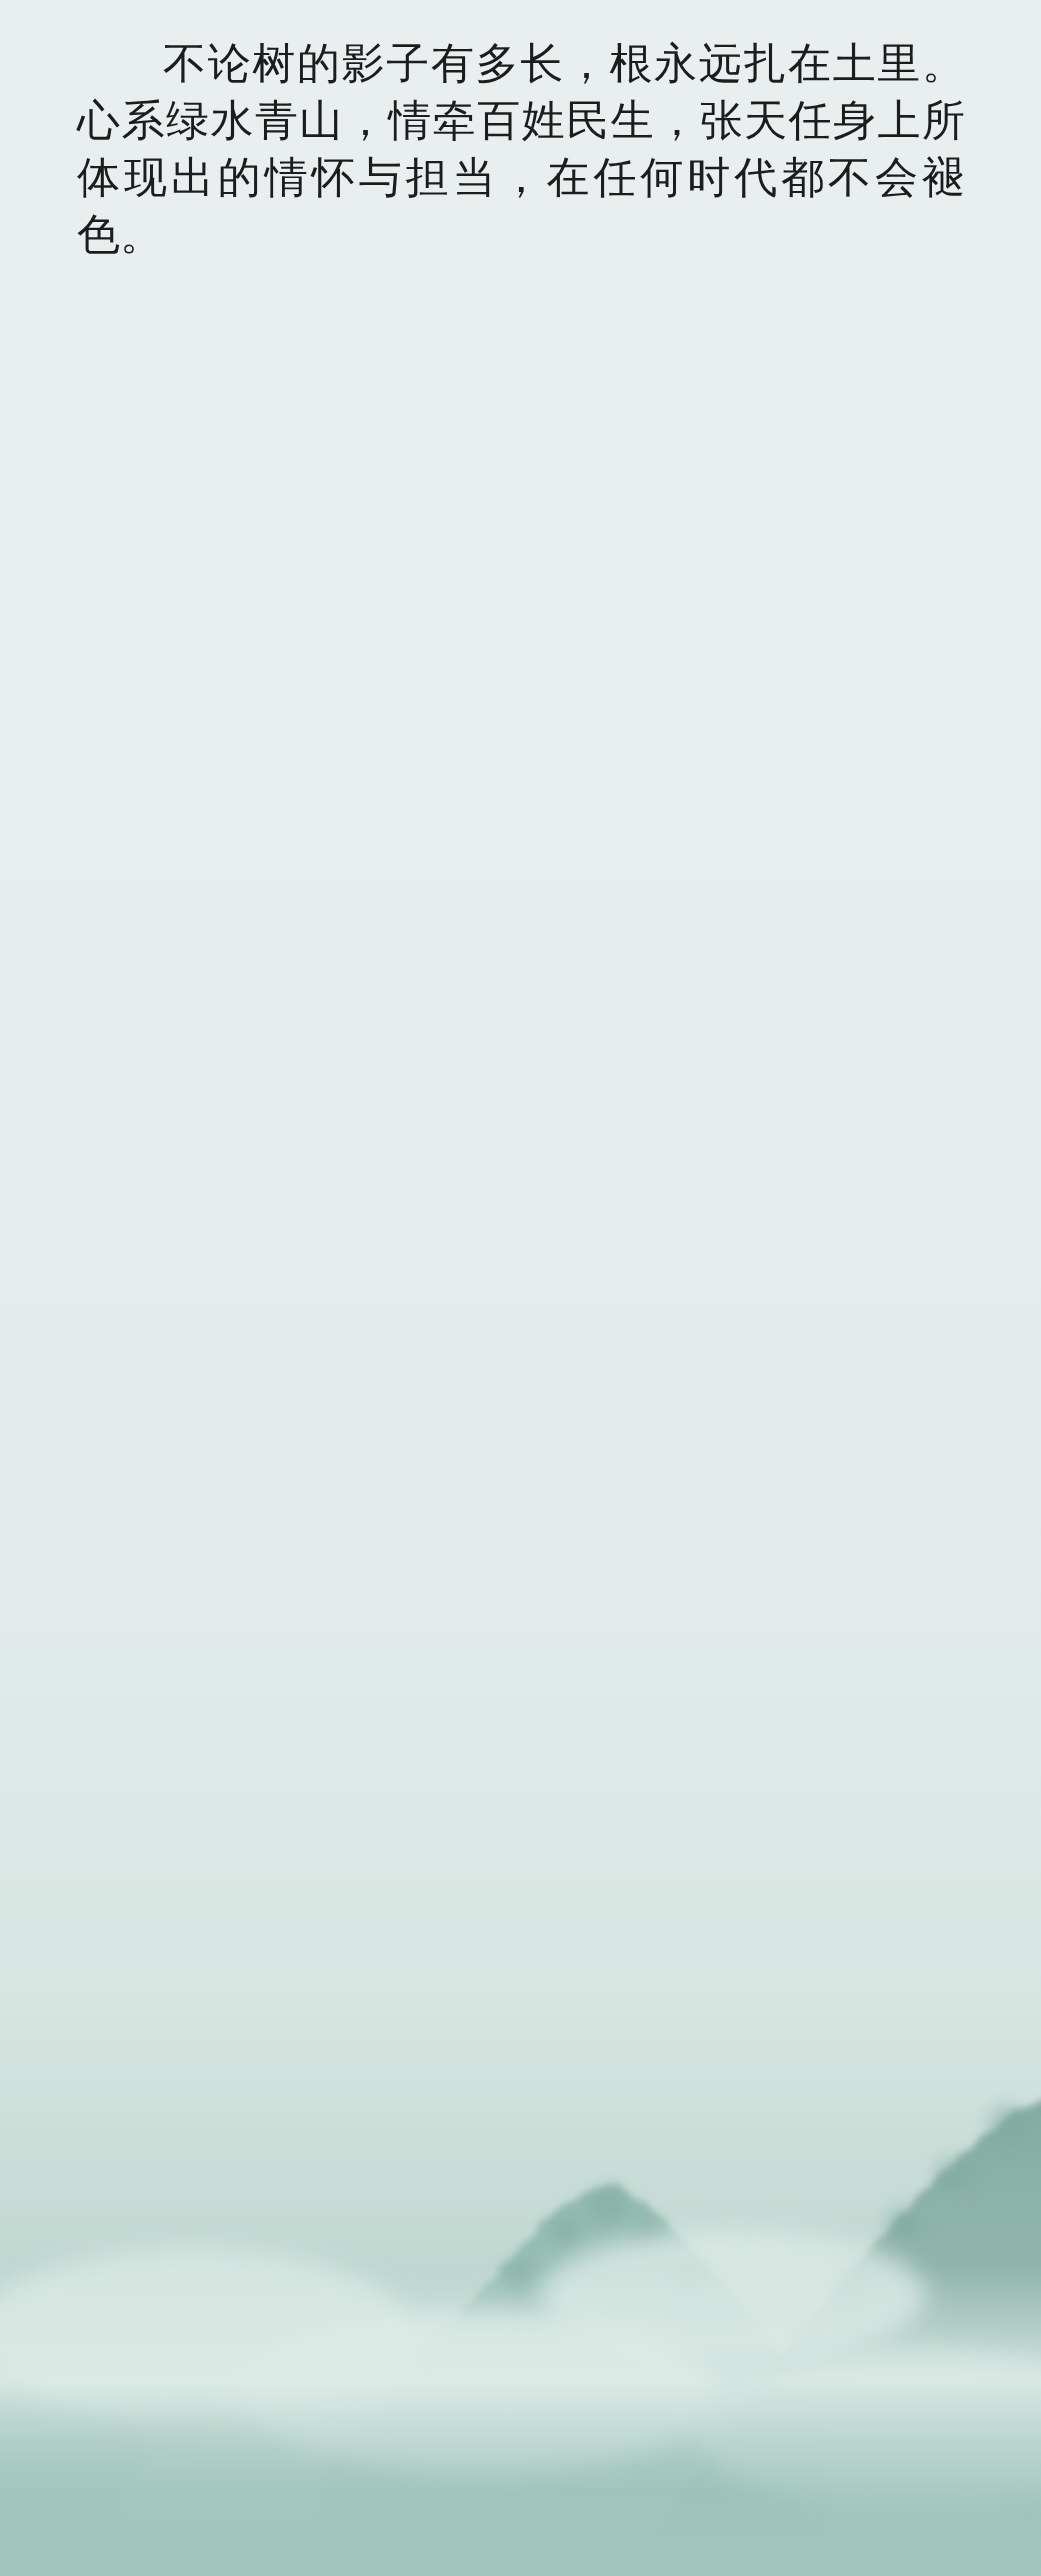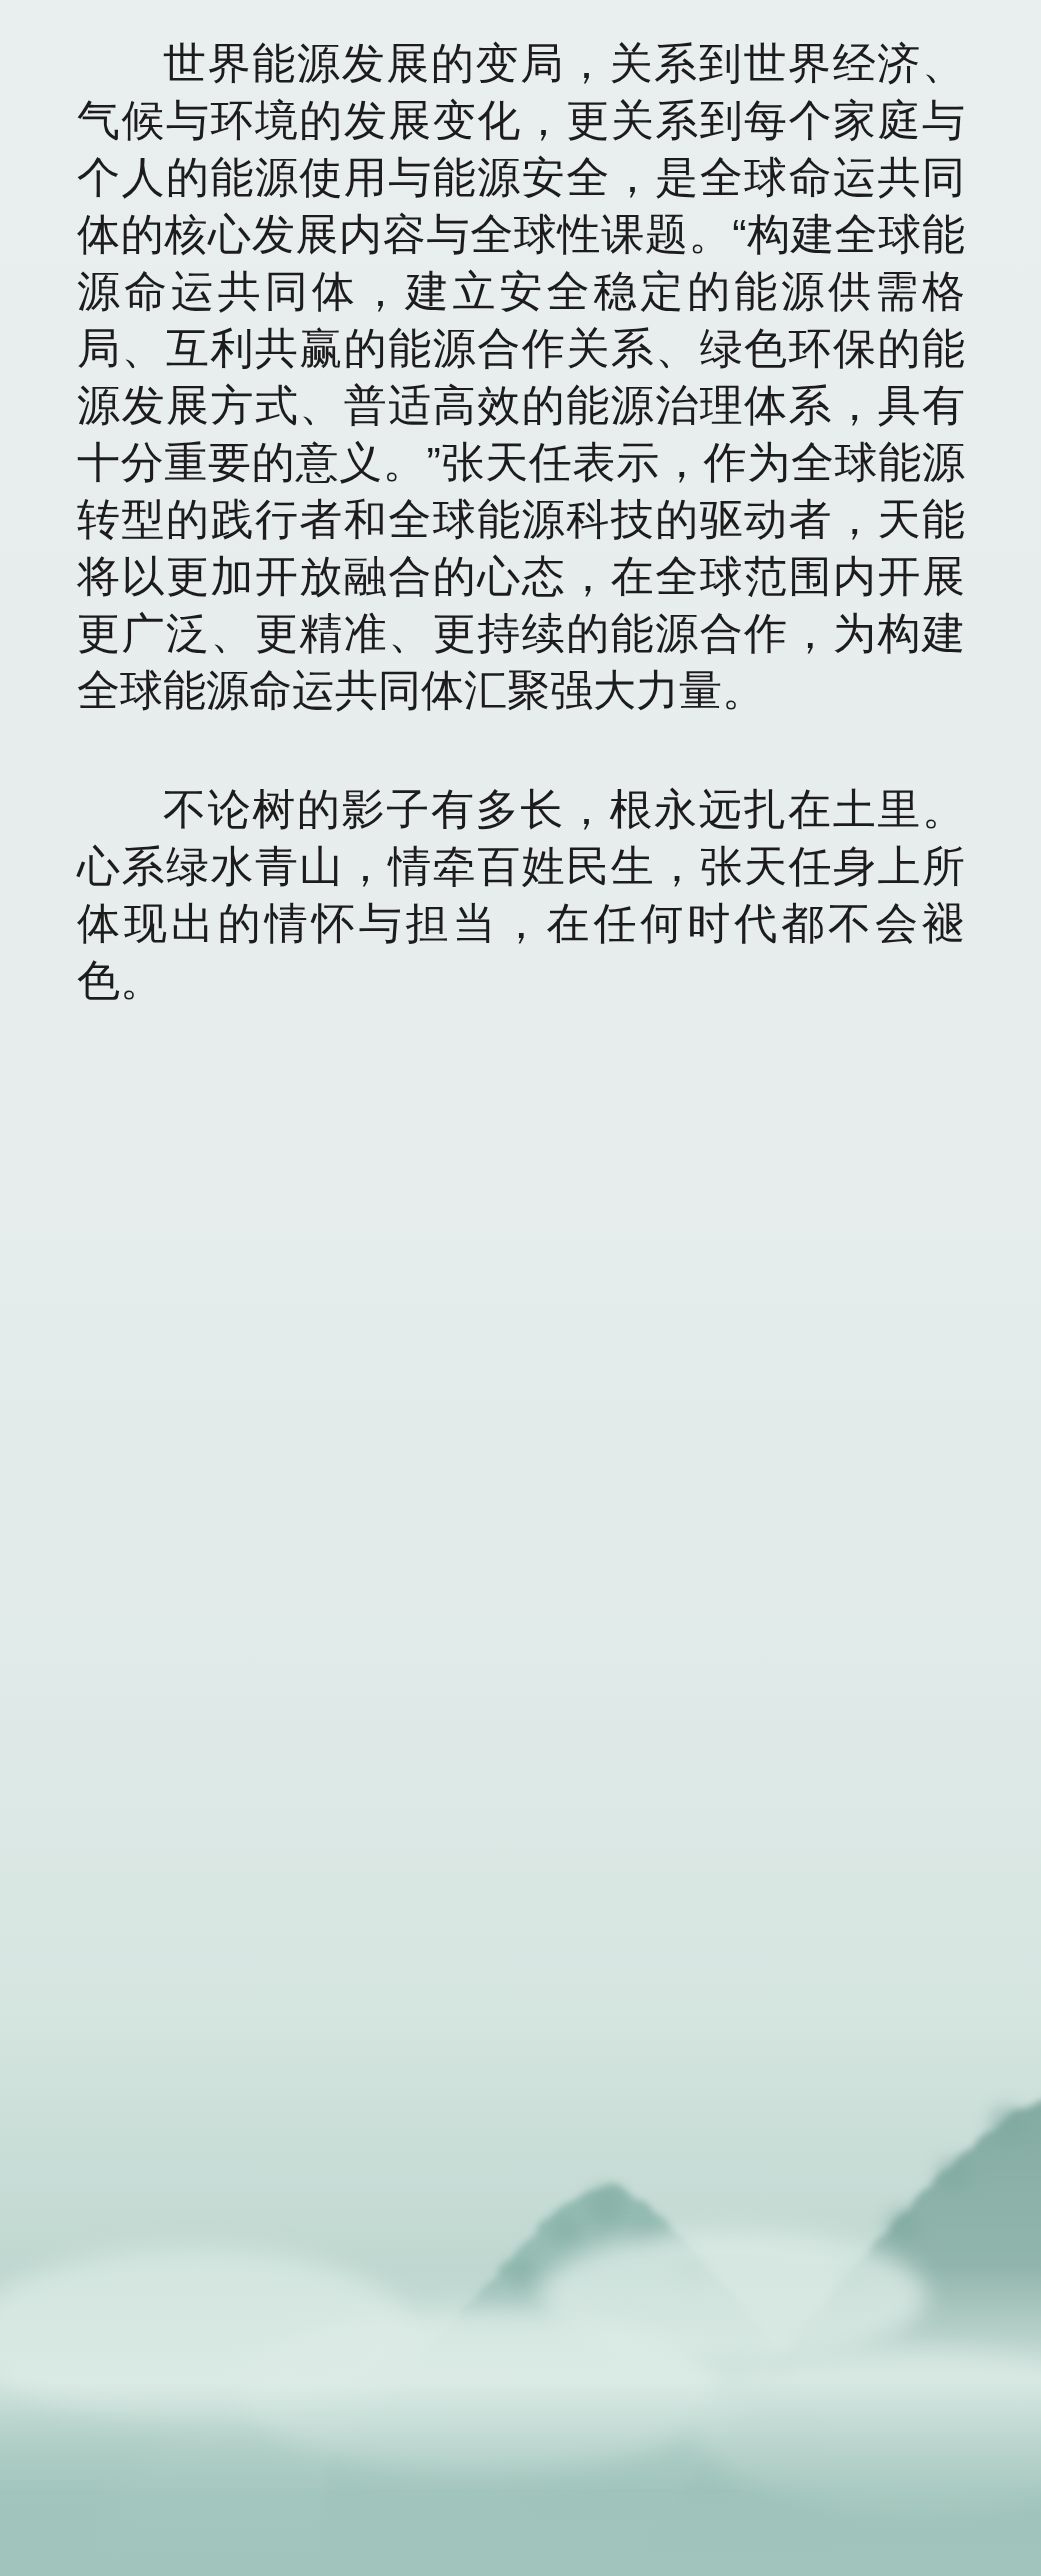--- a/index.html
+++ b/index.html
@@ -48,21 +48,20 @@
     pointer-events: none;
   }
   .scene svg { display: block; width: 1042px; height: 598px; }
 </style>
 </head>
 <body>
 
 <div class="page">
 
   <main class="article">
-    <p class="para">世界能源发展的变局，关系到世界经济、气候与环境的发展变化，更关系到每个家庭与个人的能源使用与能源安全，是全球命运共同体的核心发展内容与全球性课题。“构建全球能源命运共同体，建立安全稳定的能源供需格局、互利共赢的能源合作关系、绿色环保的能源发展方式、普适高效的能源治理体系，具有十分重要的意义。”张天任表示，作为全球能源转型的践行者和全球能源科技的驱动者，天能将以更加开放融合的心态，在全球范围内开展更广泛、更精准、更持续的能源合作，为构建全球能源命运共同体汇聚强大力量。</p>
     <p class="para">不论树的影子有多长，根永远扎在土里。心系绿水青山，情牵百姓民生，张天任身上所体现出的情怀与担当，在任何时代都不会褪色。</p>
   </main>
 
   <div class="scene">
     <svg viewBox="0 0 1080 620" preserveAspectRatio="none">
       <defs>
         <filter id="b4" x="-20%" y="-20%" width="140%" height="140%">
             <feGaussianBlur stdDeviation="4"></feGaussianBlur>
           </filter>
         <filter id="b8" x="-30%" y="-30%" width="160%" height="160%">

